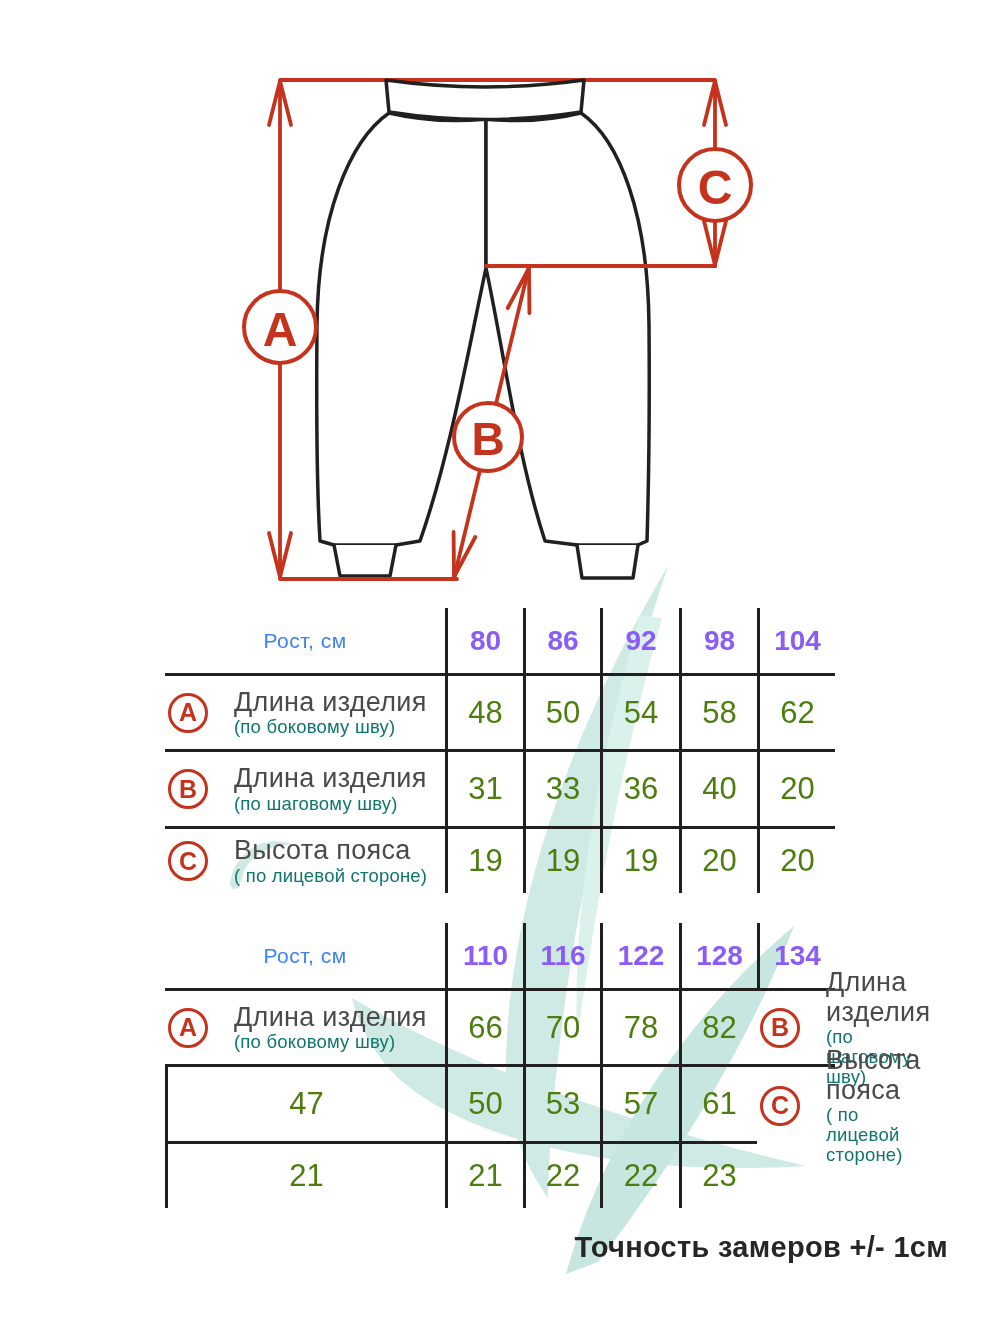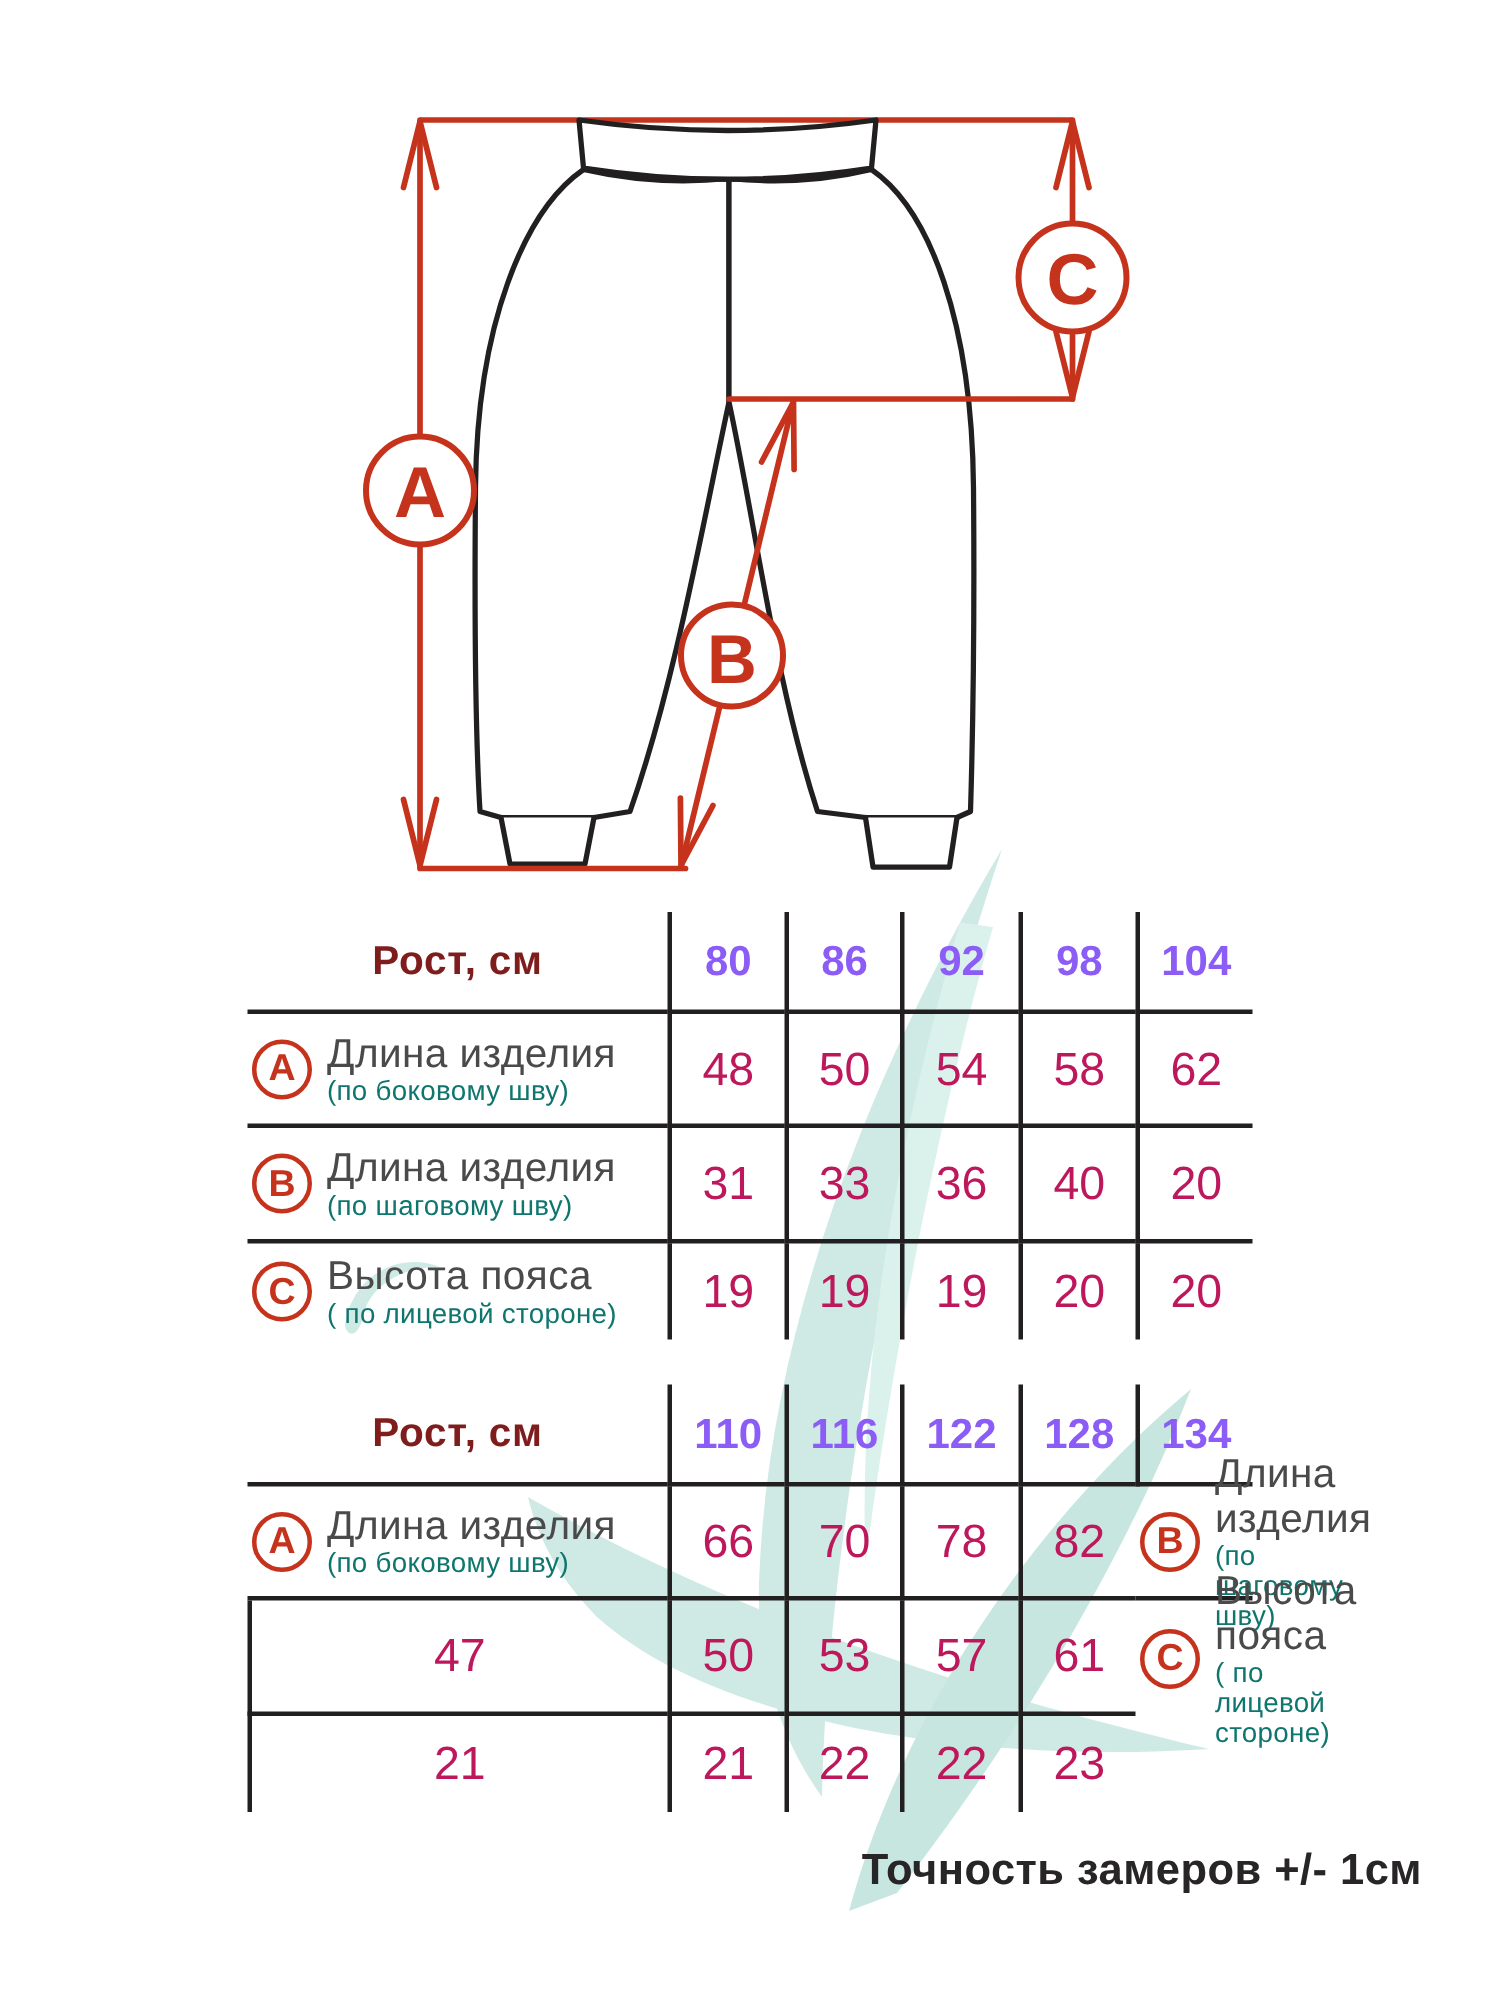--- a/index.html
+++ b/index.html
@@ -19,30 +19,30 @@
     grid-template-rows:68px 76px 77px 64px;
   }
   .t1{top:608px;}
   .t2{top:923px;}
   .cell{
     display:flex;align-items:center;justify-content:center;
     box-sizing:border-box;min-width:0;
   }
   .vline{border-left:3px solid #221f20;}
   .hline{border-bottom:3px solid #221f20;}
-  .head-label{font-weight:bold;font-size:27px;color:#7f1d1d;letter-spacing:.5px;}
+  .head-label{font-weight:normal;font-size:21px;color:#3b82f6;letter-spacing:.5px;}
   .size-num{font-weight:bold;font-size:28px;color:#8b5cf6;}
-  .value{font-size:31px;color:#be185d;}
+  .value{font-size:31px;color:#4d7c0f;}
   .label-cell{justify-content:flex-start;padding-left:3px;}
   .letter-badge{
     flex:0 0 auto;width:40px;height:40px;border:3.5px solid #c5331d;border-radius:50%;
     display:flex;align-items:center;justify-content:center;
     font-weight:bold;font-size:25px;color:#c5331d;box-sizing:border-box;
   }
-  .label-text{margin-left:10px;display:flex;flex-direction:column;line-height:1.08;}
+  .label-text{margin-left:26px;display:flex;flex-direction:column;line-height:1.08;}
   .row-title{font-size:27px;color:#4a4a4a;letter-spacing:.3px;}
   .row-sub{font-size:18.5px;color:#0f766e;letter-spacing:.2px;}
 
   .footer-note{
     position:absolute;left:0;top:1231px;width:948px;text-align:right;
     font-weight:bold;font-size:29px;color:#272526;letter-spacing:.3px;
   }
 </style>
 </head>
 <body>

